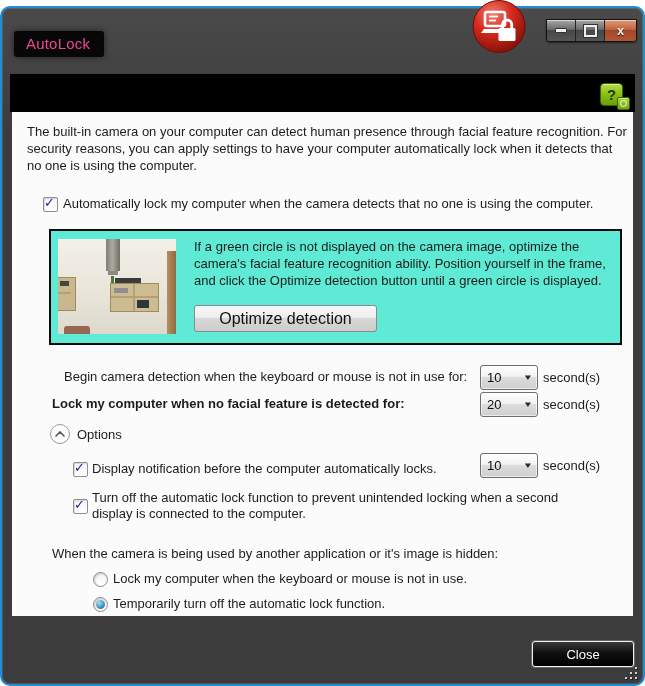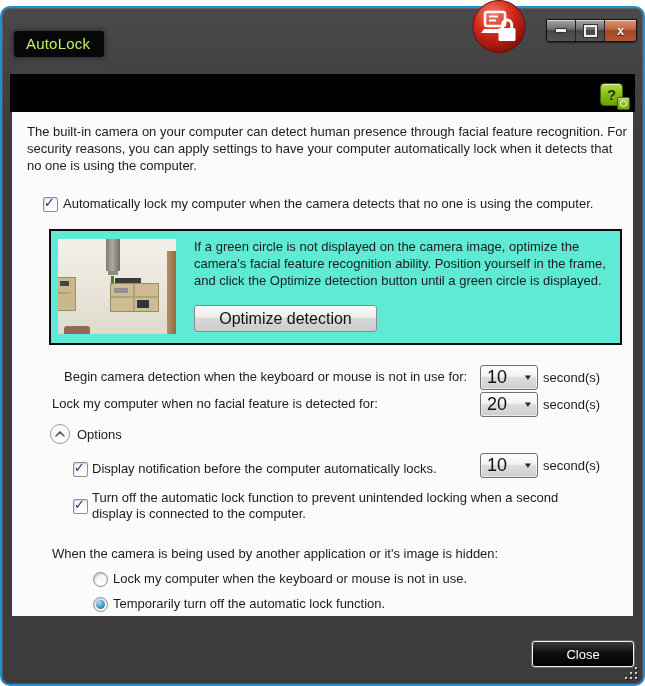--- a/index.html
+++ b/index.html
@@ -4,21 +4,21 @@
 <style>
   html,body{margin:0;padding:0;background:#fff;}
   body{font-family:"Liberation Sans","DejaVu Sans",sans-serif;-webkit-font-smoothing:antialiased;}
   .stage{position:relative;width:645px;height:686px;overflow:hidden;}
 
   
   .win{position:absolute;left:0;top:6px;right:0;bottom:0;border:2px solid #1f8ed8;border-radius:10px;
        background:linear-gradient(180deg,#4a4a4a,#3c3c3c 120px,#3c3c3c);box-shadow:inset 0 0 0 1px rgba(255,255,255,.12);}
 
   
-  .app-tab{position:absolute;left:12px;top:23px;background:#070707;color:#bef264;font-size:15px;
+  .app-tab{position:absolute;left:12px;top:23px;background:#070707;color:#ec4899;font-size:15px;
            padding:4px 14px 5px 12px;border-radius:3px;letter-spacing:.2px;box-shadow:0 0 6px rgba(0,0,0,.55);}
 
   
   .win-btns{position:absolute;top:11px;right:6px;display:flex;height:21px;border:1px solid #121212;
             border-radius:0 0 4px 4px;overflow:hidden;box-shadow:0 1px 2px rgba(0,0,0,.5);}
   .wbtn{width:28px;height:21px;display:flex;align-items:center;justify-content:center;position:relative;cursor:default;
         background:linear-gradient(180deg,#a8a8a8,#6b6b6b 45%,#474747 50%,#555);border-right:1px solid #222;box-shadow:inset 0 1px 0 rgba(255,255,255,.55);}
   .wbtn.close{width:31px;border-right:none;background:linear-gradient(180deg,#dd9a77,#c2633f 45%,#a2492a 50%,#b25535);}
   .glyph-min{display:block;width:10px;height:3px;background:#eee;border:1px solid #333;border-radius:1px;}
   .glyph-max{display:block;width:9px;height:8px;border:2px solid #eee;outline:1px solid #333;background:transparent;}
@@ -49,21 +49,21 @@
   .checkbox .mark{position:absolute;left:0px;top:-3px;font-size:13px;font-weight:bold;color:#21219b;}
   .radio{position:absolute;width:13px;height:13px;border-radius:50%;border:1px solid #8a8a8a;
          background:linear-gradient(180deg,#f2f2f2,#fff);box-shadow:inset 1px 1px 2px rgba(0,0,0,.18);cursor:pointer;}
   .radio.sel:after{content:"";position:absolute;left:2px;top:2px;width:9px;height:9px;border-radius:50%;
          background:radial-gradient(circle at 35% 30%,#a8ddf2,#4496c4 55%,#1d5a7e);}
   .lbl{position:absolute;line-height:16px;}
 
   .dropdown{position:absolute;width:56px;height:23px;border:1px solid #6e6e6e;border-radius:3px;cursor:pointer;
             background:linear-gradient(180deg,#fff,#f2f2f2 45%,#dcdcdc 50%,#cfcfcf);display:flex;align-items:center;
             box-shadow:0 0 0 1px rgba(255,255,255,.6) inset;}
-  .dropdown .val{padding-left:6px;font-size:18px;color:#111;}
+  .dropdown .val{padding-left:6px;font-size:13px;color:#111;}
   .dropdown .arr{margin-left:auto;margin-right:5px;font-size:8px;color:#2b2b2b;transform:scaleX(1.3);}
 
   
   .opt-box{position:absolute;left:37px;top:117px;width:569px;height:112px;border:2px solid #0a0a0a;background:#5eead4;}
   .opt-text{position:absolute;left:143px;top:7px;width:422px;line-height:17px;}
   .opt-btn{position:absolute;left:143px;top:74px;width:181px;height:25px;border:1px solid #8a8a8a;border-radius:3px;
            background:linear-gradient(180deg,#f8f8f8,#eee 45%,#d8d8d8 50%,#ccc);font-size:16px;color:#111;
            display:flex;align-items:center;justify-content:center;cursor:pointer;box-shadow:inset 0 1px 0 #fff;}
 
   
@@ -151,21 +151,21 @@
         <div class="opt-btn">Optimize detection</div>
       </div>
 
       <div class="lbl" style="left:40px;top:257px;margin-left:12px;">Begin camera detection when the keyboard or mouse is not in use for:</div>
       <div class="dropdown" style="left:468px;top:253px;">
         <span class="val">10</span>
         <span class="arr">▼</span>
       </div>
       <div class="lbl" style="left:531px;top:258px;">second(s)</div>
 
-      <div class="lbl" style="left:40px;top:284px;">Lock my computer when no facial feature is detected for:</div>
+      <div class="lbl" style="left:40px;top:284px;font-weight:bold;">Lock my computer when no facial feature is detected for:</div>
       <div class="dropdown" style="left:468px;top:280px;">
         <span class="val">20</span>
         <span class="arr">▼</span>
       </div>
       <div class="lbl" style="left:531px;top:285px;">second(s)</div>
 
       <div class="expander">
         <span class="exp-circle">
           <svg width="10" height="6" viewBox="0 0 10 6">
               <polyline points="1,5 5,1 9,5" fill="none" stroke="#555" stroke-width="1.6" stroke-linecap="round"></polyline>

